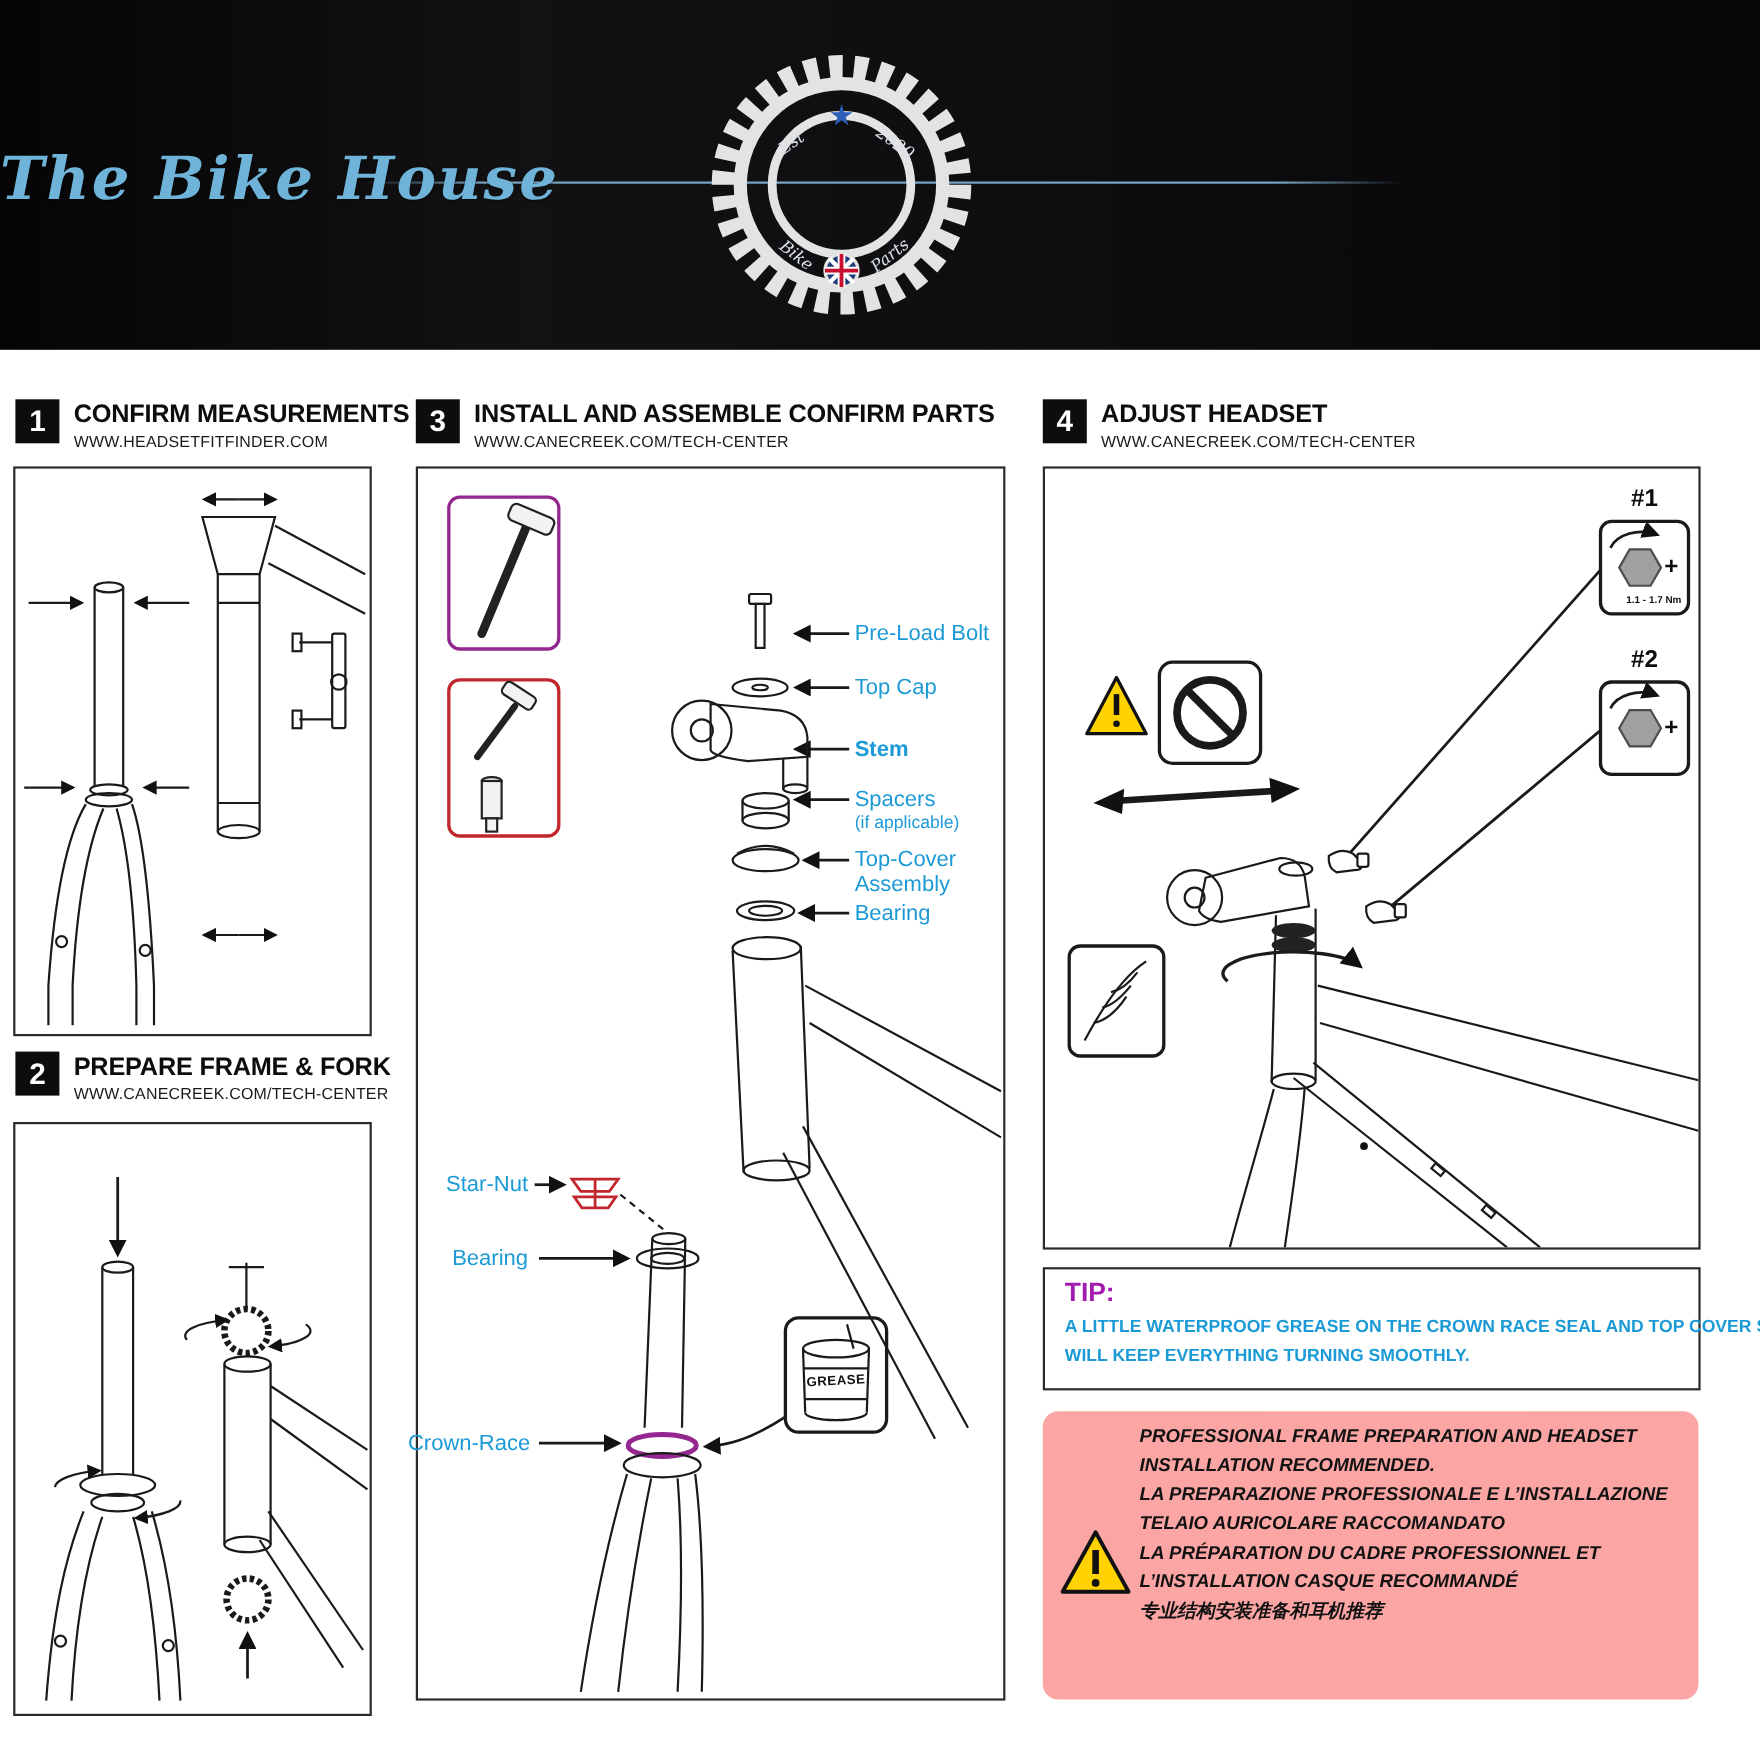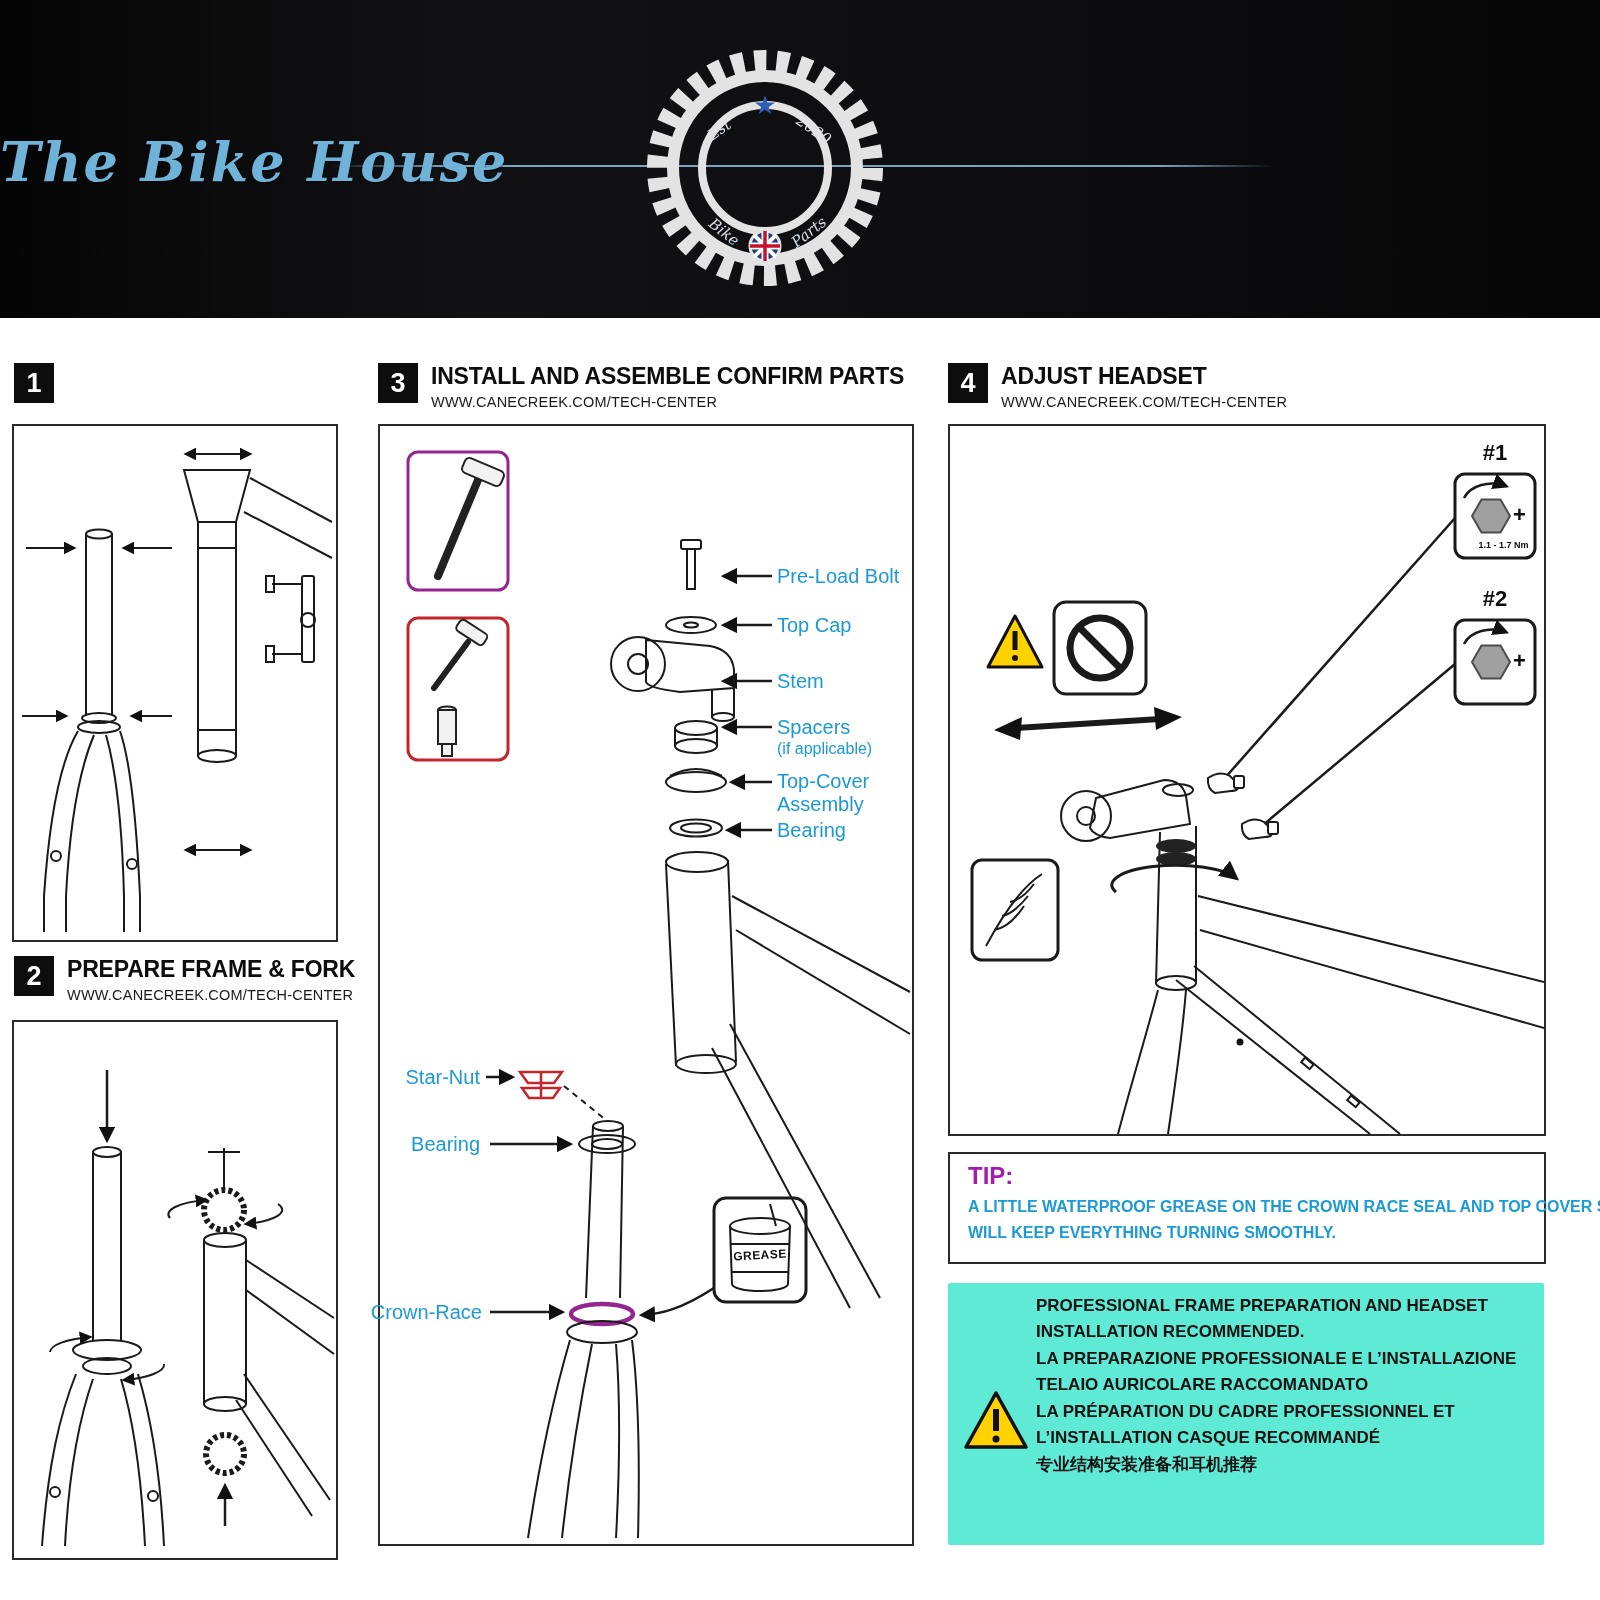--- a/index.html
+++ b/index.html
@@ -39,21 +39,21 @@
   .torq-tag{position:absolute;width:80px;text-align:center;font-weight:bold;font-size:22px;color:#0d0d0d;}
   .torq-val{position:absolute;width:97px;text-align:center;font-weight:bold;font-size:9px;color:#0d0d0d;}
   .torq-plus{position:absolute;font-weight:bold;font-size:22px;color:#0d0d0d;}
 
   
   .tip-box{position:absolute;border:2.5px solid #2b2b2b;background:#fff;}
   .tip-heading{position:absolute;left:18px;top:8px;color:#a21caf;font-weight:bold;font-size:24px;text-align:right;}
   .tip-line{position:absolute;left:18px;color:#1b9ad6;font-weight:bold;font-size:16px;white-space:nowrap;}
 
   
-  .notice-box{position:absolute;background:#5eead4;border-radius:2px;}
+  .notice-box{position:absolute;background:#fca5a5;border-radius:14px;font-style:italic;}
   .notice-text{position:absolute;left:88px;top:10px;width:496px;}
   .notice-text p{margin:0 0 1px 0;font-size:17px;font-weight:bold;line-height:26px;color:#121212;}
   .notice-tri{position:absolute;left:14px;top:106px;}
 </style>
 </head>
 <body>
 
 <div class="page">
 
   <div class="banner">
@@ -75,20 +75,24 @@
         <line x1="125" y1="218" x2="155" y2="218" stroke="#fff" stroke-width="7"></line>
         <line x1="140" y1="203" x2="140" y2="233" stroke="#c8102e" stroke-width="3.5"></line>
         <line x1="125" y1="218" x2="155" y2="218" stroke="#c8102e" stroke-width="3.5"></line>
       </g>
     </svg>
     <div class="logo-title">The Bike House</div>
   </div>
 
   <div class="step-head" style="left:14px;top:363px;">
     <div class="step-num">1</div>
+    <div class="step-titles">
+      <div class="step-title">CONFIRM MEASUREMENTS</div>
+      <div class="step-url">WWW.HEADSETFITFINDER.COM</div>
+    </div>
   </div>
 
   <div class="step-head" style="left:378px;top:363px;">
     <div class="step-num">3</div>
     <div class="step-titles">
       <div class="step-title">INSTALL AND ASSEMBLE CONFIRM PARTS</div>
       <div class="step-url">WWW.CANECREEK.COM/TECH-CENTER</div>
     </div>
   </div>
 
@@ -308,21 +312,21 @@
         <path d="M352,858 a28,7 0 0 0 56,0"></path>
         <line x1="350" y1="818" x2="410" y2="818"></line>
         <line x1="352" y1="846" x2="408" y2="846"></line>
 
         <path d="M334,862 C300,884 280,888 262,889" marker-end="url(#s3a)" stroke-width="2.5"></path>
       </g>
     </svg>
 
     <div class="lbl" style="left:397px;top:139px;">Pre-Load Bolt</div>
     <div class="lbl" style="left:397px;top:188px;">Top Cap</div>
-    <div class="lbl" style="left:397px;top:244px;">Stem</div>
+    <div class="lbl" style="left:397px;top:244px;font-weight:bold;">Stem</div>
     <div class="lbl" style="left:397px;top:290px;">Spacers</div>
     <div class="lbl lbl-sm" style="left:397px;top:314px;">(if applicable)</div>
     <div class="lbl" style="left:397px;top:344px;">Top-Cover</div>
     <div class="lbl" style="left:397px;top:367px;">Assembly</div>
     <div class="lbl" style="left:397px;top:393px;">Bearing</div>
     <div class="lbl lbl-right" style="right:432px;top:640px;">Star-Nut</div>
     <div class="lbl lbl-right" style="right:432px;top:707px;">Bearing</div>
     <div class="lbl lbl-right" style="right:430px;top:875px;">Crown-Race</div>
     <div class="grease-lbl" style="left:350px;top:822px;">GREASE</div>
   </div>

